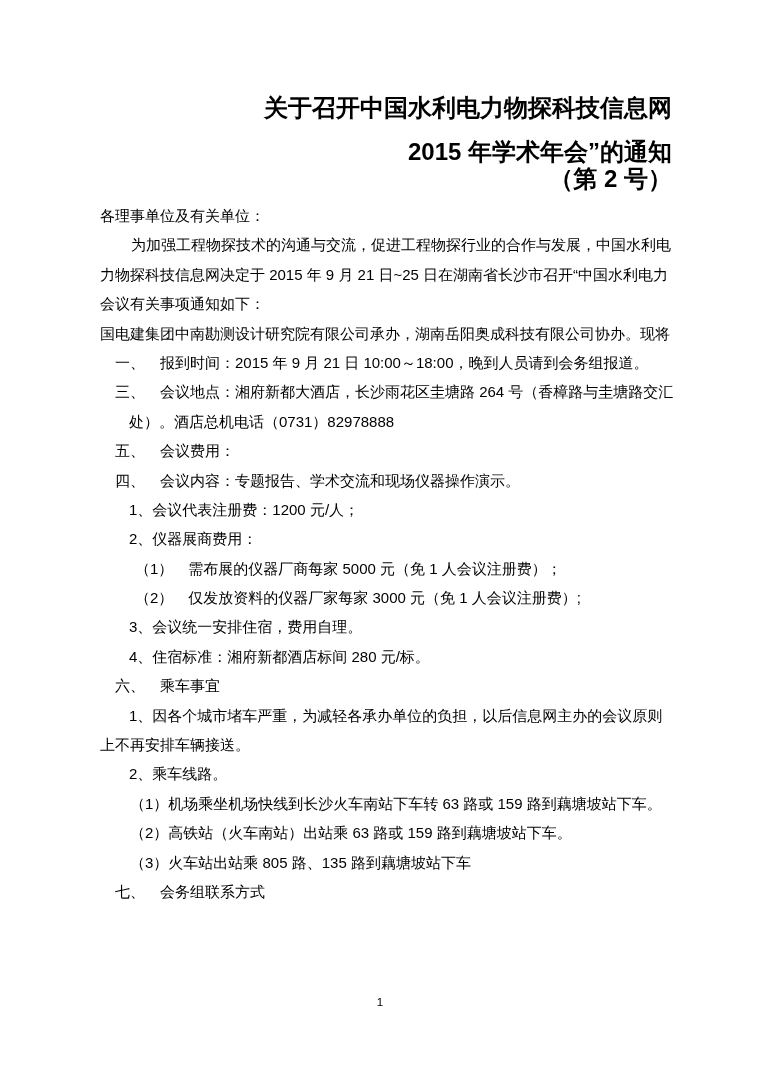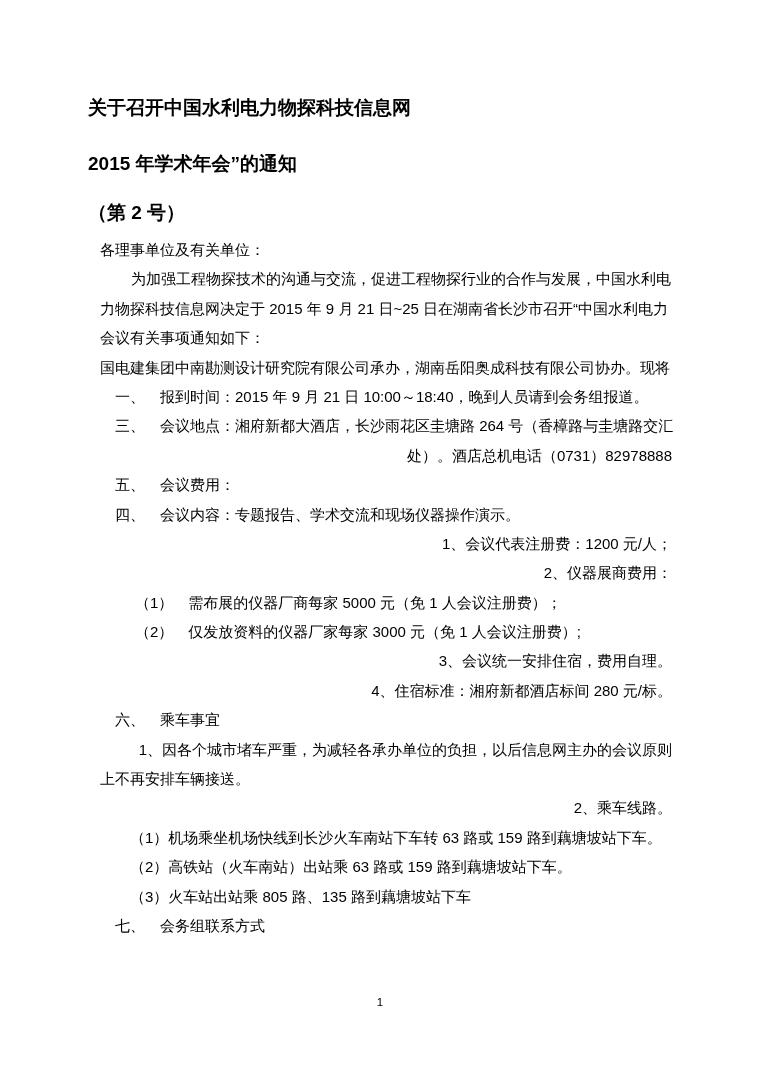--- a/index.html
+++ b/index.html
@@ -16,44 +16,44 @@
     font-family: "Liberation Sans", "DejaVu Sans", sans-serif;
     overflow: hidden;
   }
   .content {
     position: absolute;
     left: 88px;
     width: 584px;
     top: 0;
   }
   .title-line {
-    text-align: left;
+    text-align: right;
     font-weight: bold;
-    font-size: 19px;
+    font-size: 24px;
     line-height: 24px;
     white-space: nowrap;
   }
   .t1 { margin-top: 96px; }
-  .t2 { margin-top: 32px; }
-  .t3 { margin-top: 25px; }
+  .t2 { margin-top: 20px; }
+  .t3 { margin-top: 3px; }
   .body-block {
     margin-top: 10px;
     font-size: 15px;
     margin-left: 12px;
   }
   .line {
     height: 29.4px;
     line-height: 29.4px;
     white-space: nowrap;
   }
   
   .i-m    { padding-left: 0; }     
   .i-par  { padding-left: 31px; }  
   .i-l1   { padding-left: 15px; }  
-  .i-l2   { padding-left: 29px; text-align: right; }  
+  .i-l2   { padding-left: 29px; }  
   .i-l3   { padding-left: 35px; }  
   .i-l3b  { padding-left: 30px; }  
   .page-number {
     position: absolute;
     left: 0;
     width: 760px;
     top: 995px;
     text-align: center;
     font-size: 11.5px;
     line-height: 14px;
@@ -71,21 +71,21 @@
       <div class="title-line t2">2015 年学术年会”的通知</div>
       <div class="title-line t3">（第 2 号）</div>
     </div>
 
     <div class="body-block">
       <div class="line i-m">各理事单位及有关单位：</div>
       <div class="line i-par">为加强工程物探技术的沟通与交流，促进工程物探行业的合作与发展，中国水利电</div>
       <div class="line i-m">力物探科技信息网决定于 2015 年 9 月 21 日~25 日在湖南省长沙市召开“中国水利电力</div>
       <div class="line i-m">会议有关事项通知如下：</div>
       <div class="line i-m">国电建集团中南勘测设计研究院有限公司承办，湖南岳阳奥成科技有限公司协办。现将</div>
-      <div class="line i-l1">一、　报到时间：2015 年 9 月 21 日 10:00～18:40，晚到人员请到会务组报道。</div>
+      <div class="line i-l1">一、　报到时间：2015 年 9 月 21 日 10:00～18:00，晚到人员请到会务组报道。</div>
       <div class="line i-l1">三、　会议地点：湘府新都大酒店，长沙雨花区圭塘路 264 号（香樟路与圭塘路交汇</div>
       <div class="line i-l2">处）。酒店总机电话（0731）82978888</div>
       <div class="line i-l1">五、　会议费用：</div>
       <div class="line i-l1">四、　会议内容：专题报告、学术交流和现场仪器操作演示。</div>
       <div class="line i-l2">1、会议代表注册费：1200 元/人；</div>
       <div class="line i-l2">2、仪器展商费用：</div>
       <div class="line i-l3">（1）　需布展的仪器厂商每家 5000 元（免 1 人会议注册费）；</div>
       <div class="line i-l3">（2）　仅发放资料的仪器厂家每家 3000 元（免 1 人会议注册费）;</div>
       <div class="line i-l2">3、会议统一安排住宿，费用自理。</div>
       <div class="line i-l2">4、住宿标准：湘府新都酒店标间 280 元/标。</div>

